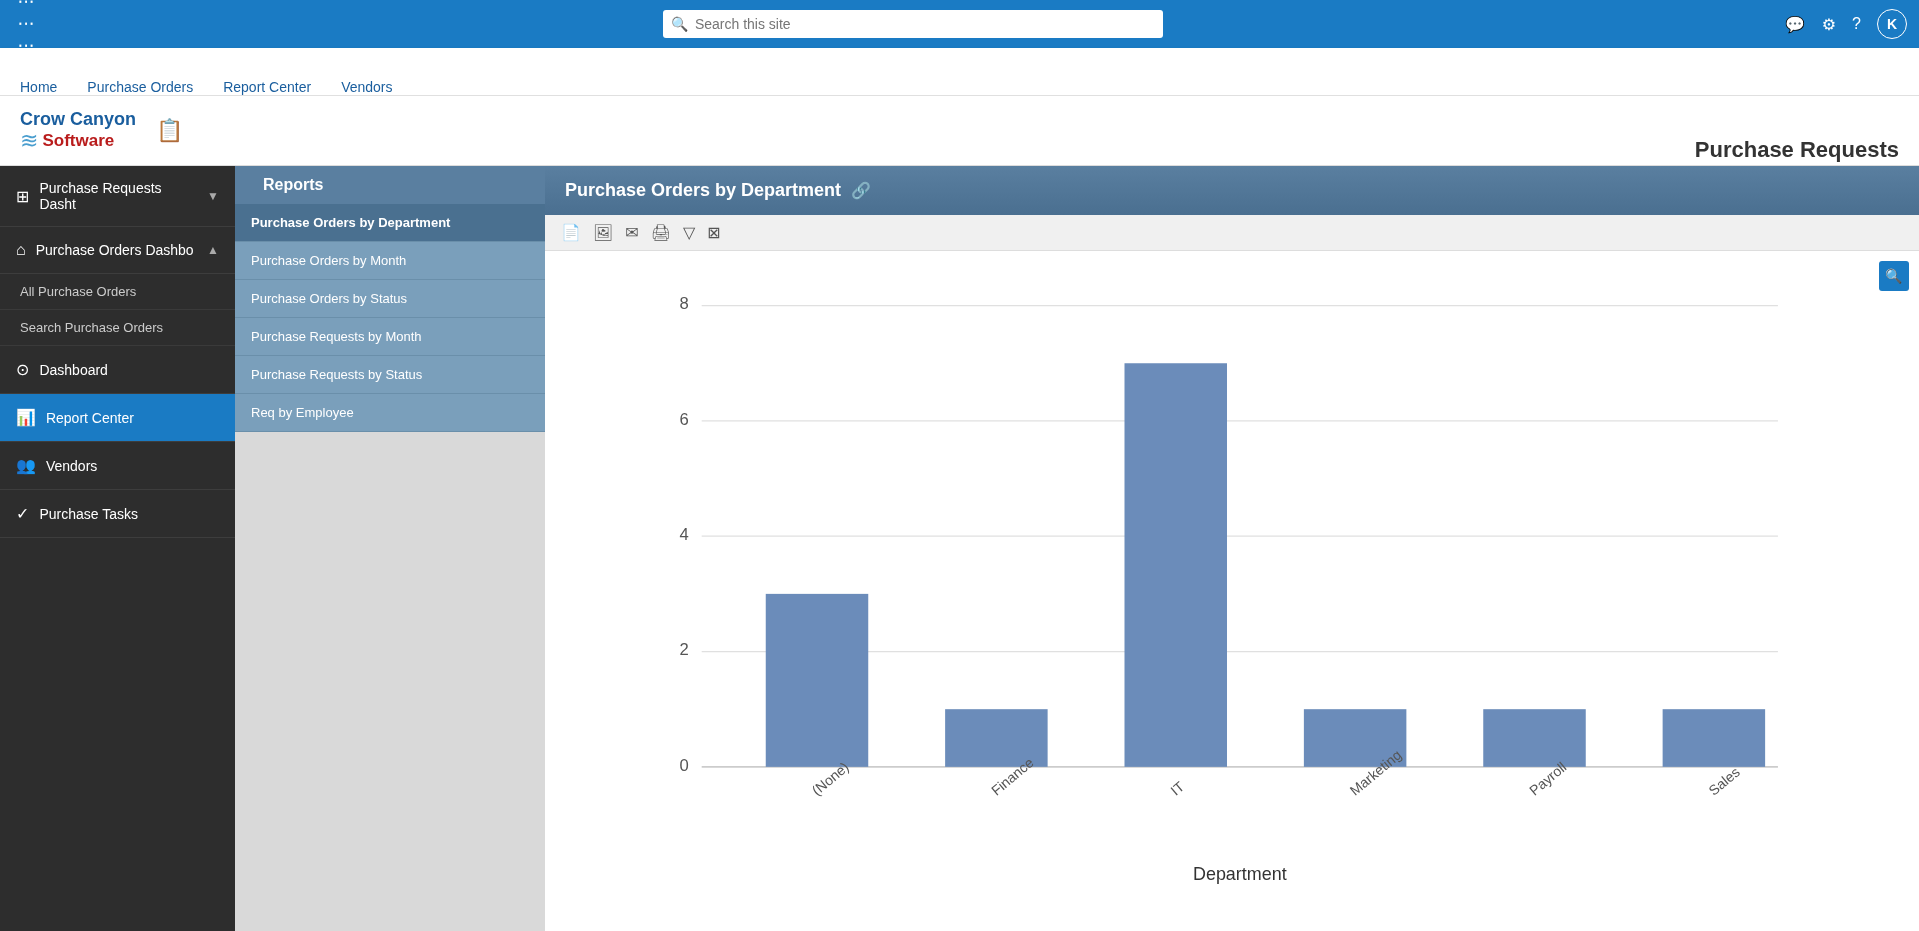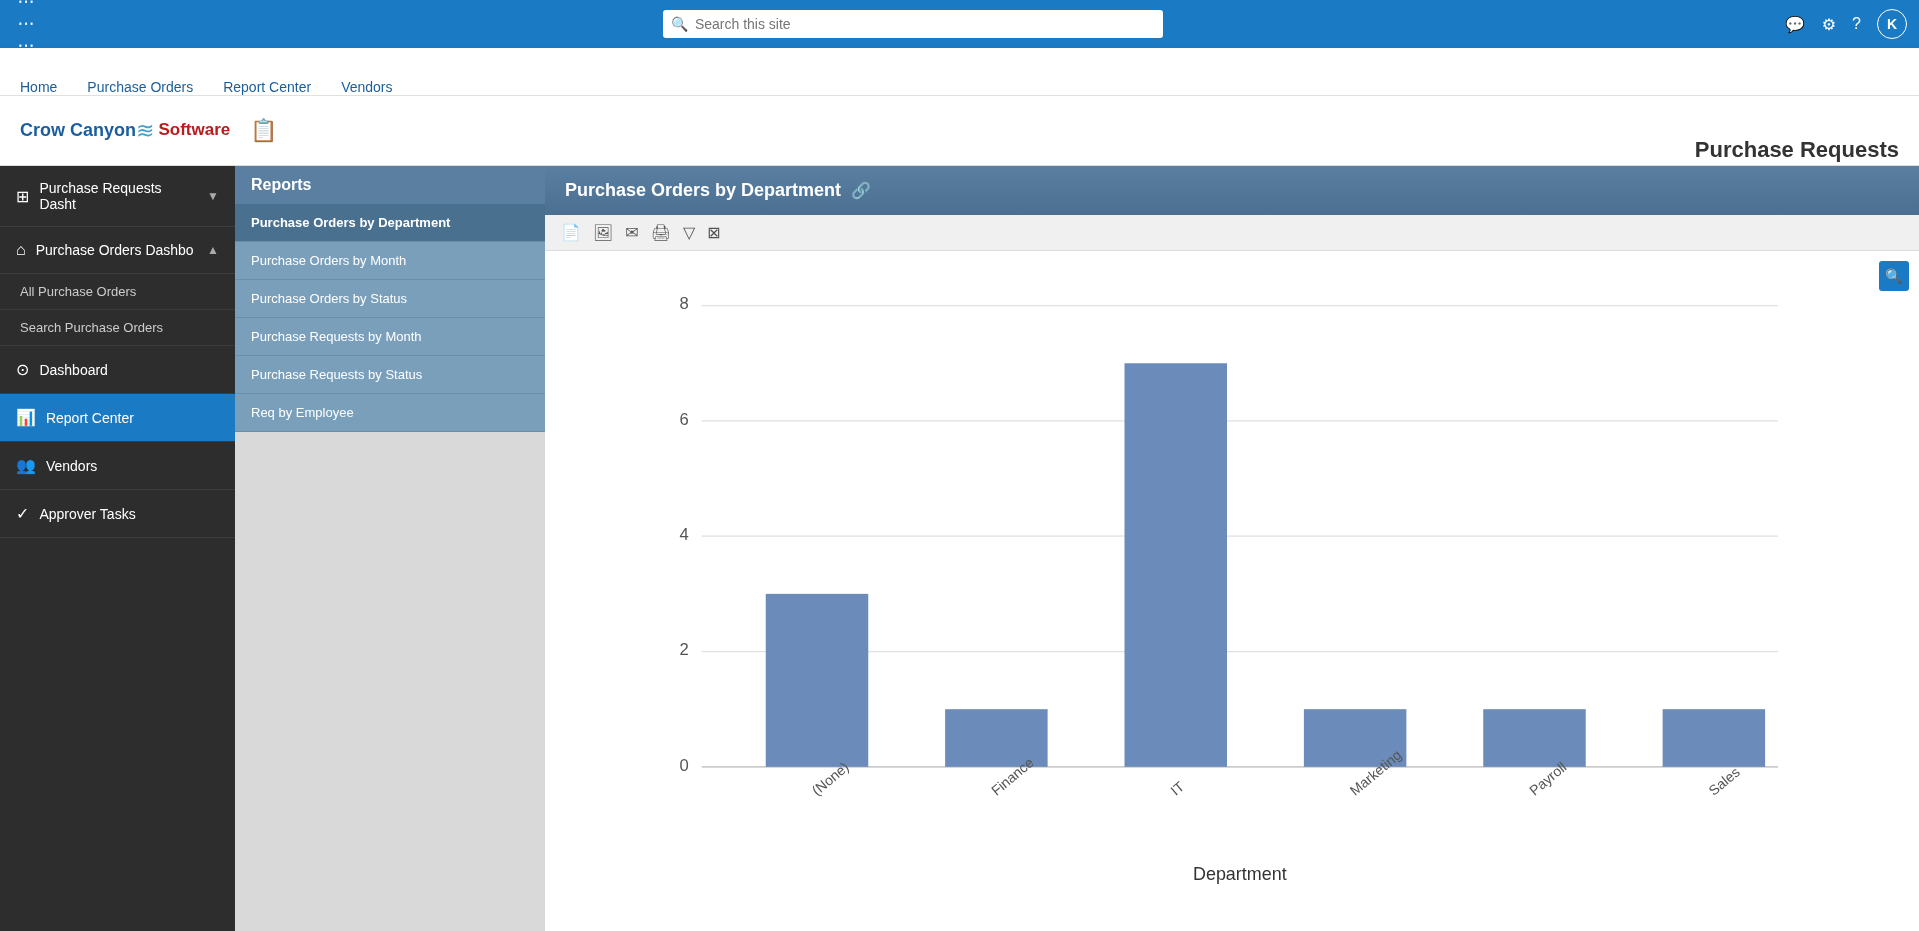--- a/index.html
+++ b/index.html
@@ -163,21 +163,21 @@
       cursor: pointer;
       font-size: 14px;
       color: #333;
       border-bottom: 1px solid #c0c0c0;
     }
     .reports-header {
       background: #5a7fa0;
       color: white;
       font-weight: bold;
       font-size: 16px;
-      padding: 10px 16px;
+      padding: 10px 28px;
     }
     .report-item {
       display: block;
       padding: 11px 16px;
       cursor: pointer;
       font-size: 13px;
       color: white;
       background: #7a9fbb;
       border-bottom: 1px solid #6a8faa;
     }
@@ -267,21 +267,21 @@
 <div class="second-bar">
   <a>Home</a>
   <a>Purchase Orders</a>
   <a>Report Center</a>
   <a>Vendors</a>
 </div>
 
 <div class="logo-bar">
   <div style="display:flex; align-items:center; gap:8px;">
     <div style="display:flex;flex-direction:column;">
-      <div style="display:flex;flex-direction:row;line-height:1.2;">
+      <div style="display:flex;flex-direction:column;line-height:1.2;">
         <span style="color:#1a5e9e;font-weight:bold;font-size:18px;">Crow Canyon</span>
         <div style="display:flex;align-items:center;gap:4px;">
           <span style="color:#4a9ecf;font-size:22px;line-height:1;">≋</span>
           <span style="color:#b91c1c;font-weight:bold;font-size:17px;">Software</span>
         </div>
       </div>
     </div>
     <span style="font-size:22px;color:#555;margin-left:12px;">📋</span>
   </div>
   <div class="page-title-center">Purchase Requests</div>
@@ -309,21 +309,21 @@
     <div class="sidebar-item active">
       <span class="icon">📊</span>
       <span class="label">Report Center</span>
     </div>
     <div class="sidebar-item">
       <span class="icon">👥</span>
       <span class="label">Vendors</span>
     </div>
     <div class="sidebar-item">
       <span class="icon">✓</span>
-      <span class="label">Approver Tasks</span>
+      <span class="label">Purchase Tasks</span>
     </div>
   </div>
 
   <div class="reports-panel">
     <div class="reports-header">Reports</div>
     <div class="report-item active">Purchase Orders by Department</div>
     <div class="report-item">Purchase Orders by Month</div>
     <div class="report-item">Purchase Orders by Status</div>
     <div class="report-item">Purchase Requests by Month</div>
     <div class="report-item">Purchase Requests by Status</div>

